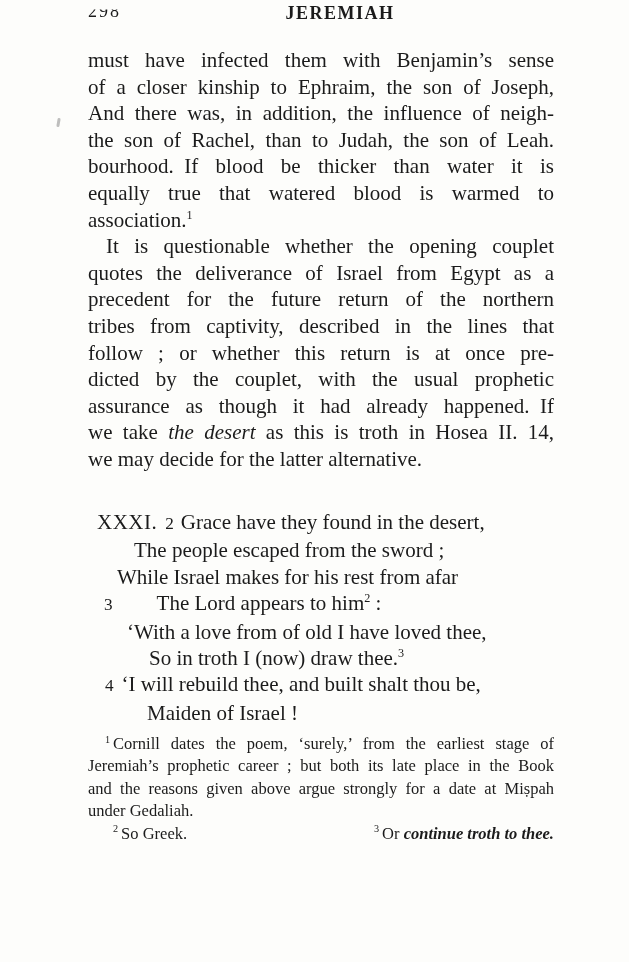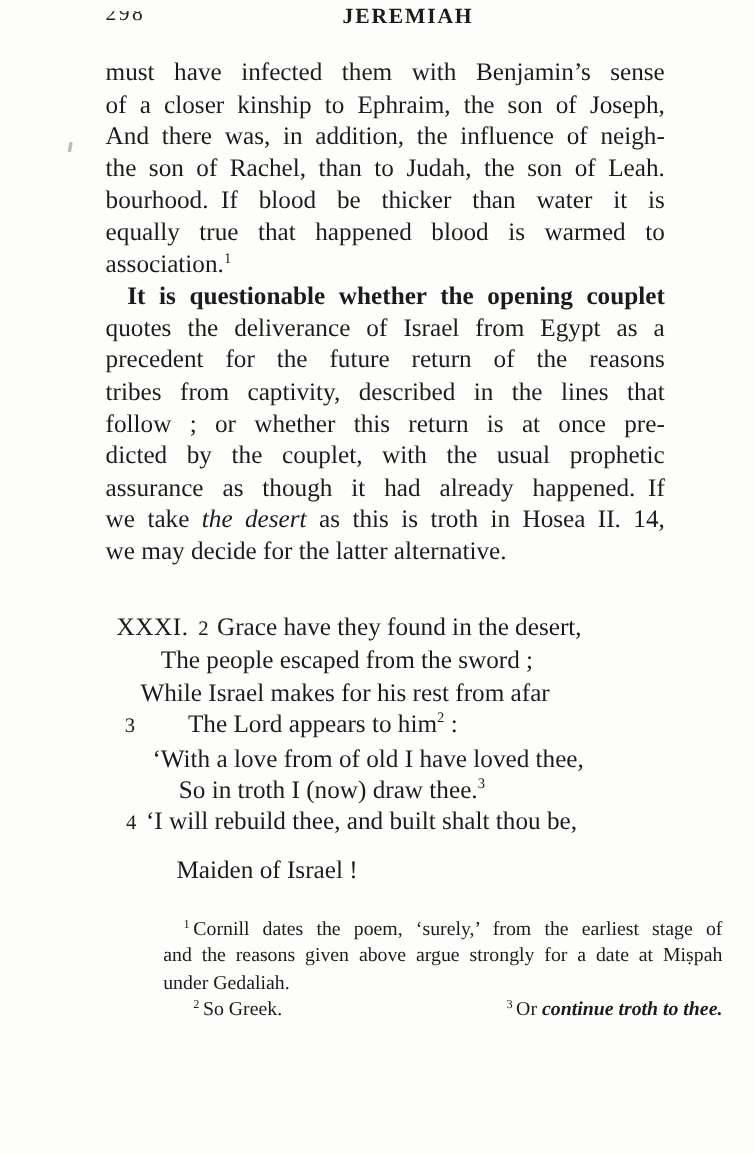--- a/index.html
+++ b/index.html
@@ -32,45 +32,45 @@
     position: absolute; left: 88px; width: 466px;
     font-size: 21px; line-height: 26.6px;
   }
   #body-text { top: 47px; }
   .line { white-space: nowrap; }
   .line.just {
     white-space: normal;
     text-align: justify;
     text-align-last: justify;
   }
-  .line.indent { padding-left: 18px; font-weight: bold; }
+  .line.indent { padding-left: 18px; }
   em.it { font-style: italic; }
   sup.fnref {
     font-size: 0.58em; vertical-align: super; line-height: 0;
   }
 
   
   #verse-block { top: 509px; line-height: 26.4px; }
   .v-line { white-space: pre; }
   .v-chapter { letter-spacing: 0.5px; }
   .v-num { font-size: 0.82em; }
   .v1 { padding-left: 9px; }
   .v1 .v-num { margin: 0 7px 0 8px; }
   .v2 { padding-left: 46px; }
   .v3 { padding-left: 29px; }
   .v4 { padding-left: 16px; }
   .v4 .v-text { margin-left: 44px; }
   .v5 { padding-left: 39px; }
   .v6 { padding-left: 61px; }
   .v7 { padding-left: 17px; }
   .v7 .v-text { margin-left: 8px; }
-  .v8 { padding-left: 59px; margin-top: 12px; }
+  .v8 { padding-left: 59px; }
 
   
-  #footnotes { top: 763px; font-size: 16.5px; line-height: 22.4px; margin-left: 48px; }
+  #footnotes { top: 733px; font-size: 16.5px; line-height: 22.4px; }
   .fn-line.just {
     white-space: normal; text-align: justify; text-align-last: justify;
   }
   .fn-indent { padding-left: 17px; }
   .fn-sup { font-size: 0.62em; vertical-align: super; line-height: 0; margin-right: 3px; }
   .fn-split { display: flex; padding-left: 25px; }
   .fn-split .right { margin-left: auto; }
   .fn-em { font-style: italic; font-weight: 600; }
 
   
@@ -91,25 +91,25 @@
   </div>
 
   <div class="speck"></div>
 
   <div class="text-block" id="body-text">
     <div class="line just">must have infected them with Benjamin’s sense</div>
     <div class="line just">of a closer kinship to Ephraim, the son of Joseph,</div>
     <div class="line just">And there was, in addition, the influence of neigh-</div>
     <div class="line just">the son of Rachel, than to Judah, the son of Leah.</div>
     <div class="line just">bourhood. If blood be thicker than water it is</div>
-    <div class="line just">equally true that happened blood is warmed to</div>
+    <div class="line just">equally true that watered blood is warmed to</div>
     <div class="line"><span>association.</span><sup class="fnref">1</sup></div>
     <div class="line just indent">It is questionable whether the opening couplet</div>
     <div class="line just">quotes the deliverance of Israel from Egypt as a</div>
-    <div class="line just">precedent for the future return of the reasons</div>
+    <div class="line just">precedent for the future return of the northern</div>
     <div class="line just">tribes from captivity, described in the lines that</div>
     <div class="line just">follow ; or whether this return is at once pre-</div>
     <div class="line just">dicted by the couplet, with the usual prophetic</div>
     <div class="line just">assurance as though it had already happened. If</div>
     <div class="line just"><span>we take </span><em class="it">the desert</em><span> as this is troth in Hosea II. 14,</span></div>
     <div class="line">we may decide for the latter alternative.</div>
   </div>
 
   <div class="text-block" id="verse-block">
     <div class="v-line v1"><span class="v-chapter">XXXI.</span><span class="v-num">2</span><span class="v-text">Grace have they found in the desert,</span></div>
@@ -117,20 +117,21 @@
     <div class="v-line v3">While Israel makes for his rest from afar</div>
     <div class="v-line v4"><span class="v-num">3</span><span class="v-text">The Lord appears to him</span><sup class="fnref">2</sup><span> :</span></div>
     <div class="v-line v5">‘With a love from of old I have loved thee,</div>
     <div class="v-line v6"><span>So in troth I (now) draw thee.</span><sup class="fnref">3</sup></div>
     <div class="v-line v7"><span class="v-num">4</span><span class="v-text">‘I will rebuild thee, and built shalt thou be,</span></div>
     <div class="v-line v8">Maiden of Israel !</div>
   </div>
 
   <div class="text-block" id="footnotes">
     <div class="fn-line just fn-indent"><sup class="fn-sup">1</sup><span>Cornill dates the poem, ‘surely,’ from the earliest stage of</span></div>
+    <div class="fn-line just">Jeremiah’s prophetic career ; but both its late place in the Book</div>
     <div class="fn-line just">and the reasons given above argue strongly for a date at Miṣpah</div>
     <div class="fn-line">under Gedaliah.</div>
     <div class="fn-line fn-split">
       <span class="left"><sup class="fn-sup">2</sup><span>So Greek.</span></span>
       <span class="right"><sup class="fn-sup">3</sup><span>Or </span><em class="fn-em">continue troth to thee.</em></span>
     </div>
   </div>
 
 </div>
 

